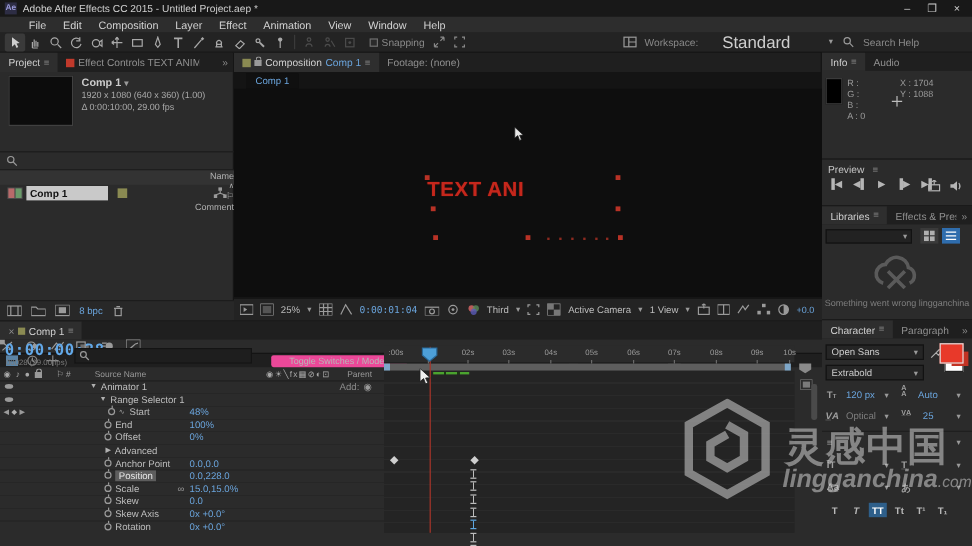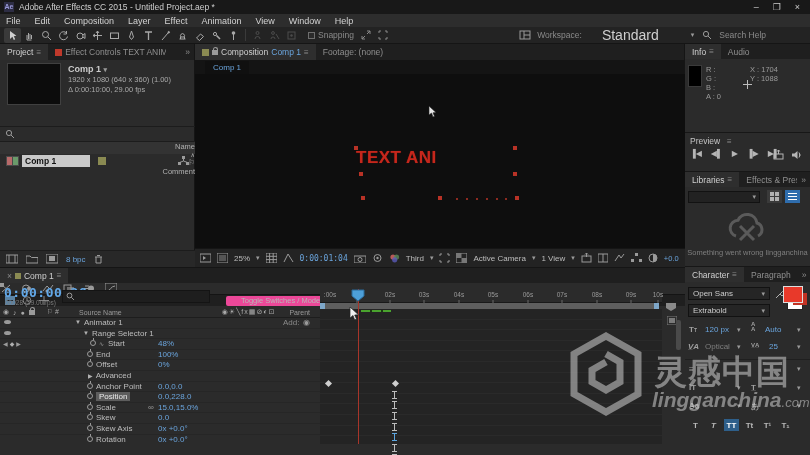--- a/index.html
+++ b/index.html
@@ -16,21 +16,21 @@
   svg { display:block; }
 
   
   #titlebar { left:0; top:0; width:810px; height:14px; background:#181818;
     display:flex; align-items:center; padding:0 4px; gap:5px; }
   #ae-icon { width:10px; height:10px; background:#2d2d44; color:#9a9ad8;
     font-size:7px; font-weight:bold; text-align:center; line-height:10px; }
   #win-title { font-size:8.5px; color:#cfcfcf; }
   #win-controls { margin-left:auto; display:flex; gap:14px; font-size:9px; color:#cccccc; padding-right:6px; }
   #menubar { left:0; top:14px; width:810px; height:13px; background:#2d2d2d;
-    display:flex; align-items:center; gap:14px; padding:0 6px; font-size:9px; color:#d2d2d2; }
+    display:flex; align-items:center; gap:14px; padding:0 24px; font-size:9px; color:#d2d2d2; }
   #toolbar { left:0; top:27px; width:810px; height:17px; background:#232323;
     display:flex; align-items:center; padding:0 4px; border-bottom:1px solid #151515; }
   .tool { width:17px; height:15px; display:flex; align-items:center; justify-content:center; }
   .tool.active { background:#3a3a3a; border-radius:2px; }
   .tbar-sep { width:1px; height:12px; background:#3a3a3a; margin:0 3px; }
   #snap-box { width:7px; height:7px; border:1px solid #6e6e6e; background:#2a2a2a; margin:0 3px 0 8px; }
   #workspace-group { display:flex; align-items:center; gap:4px; margin-left:auto; }
   .caret { font-size:7px; color:#9a9a9a; }
 
   

